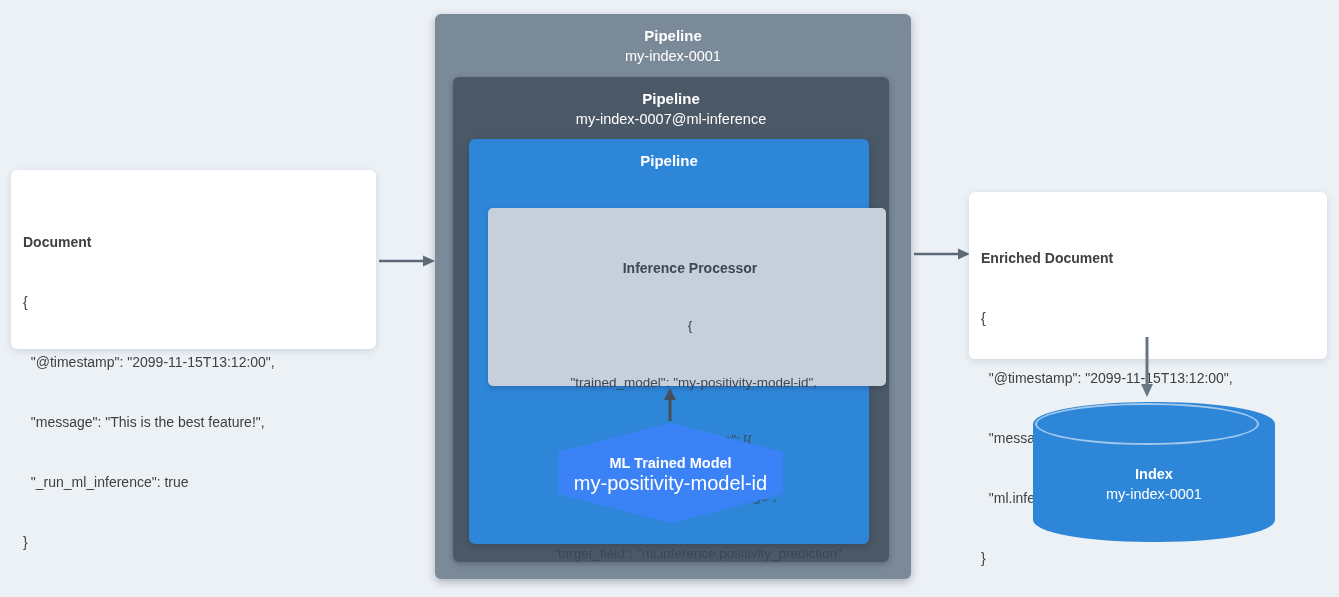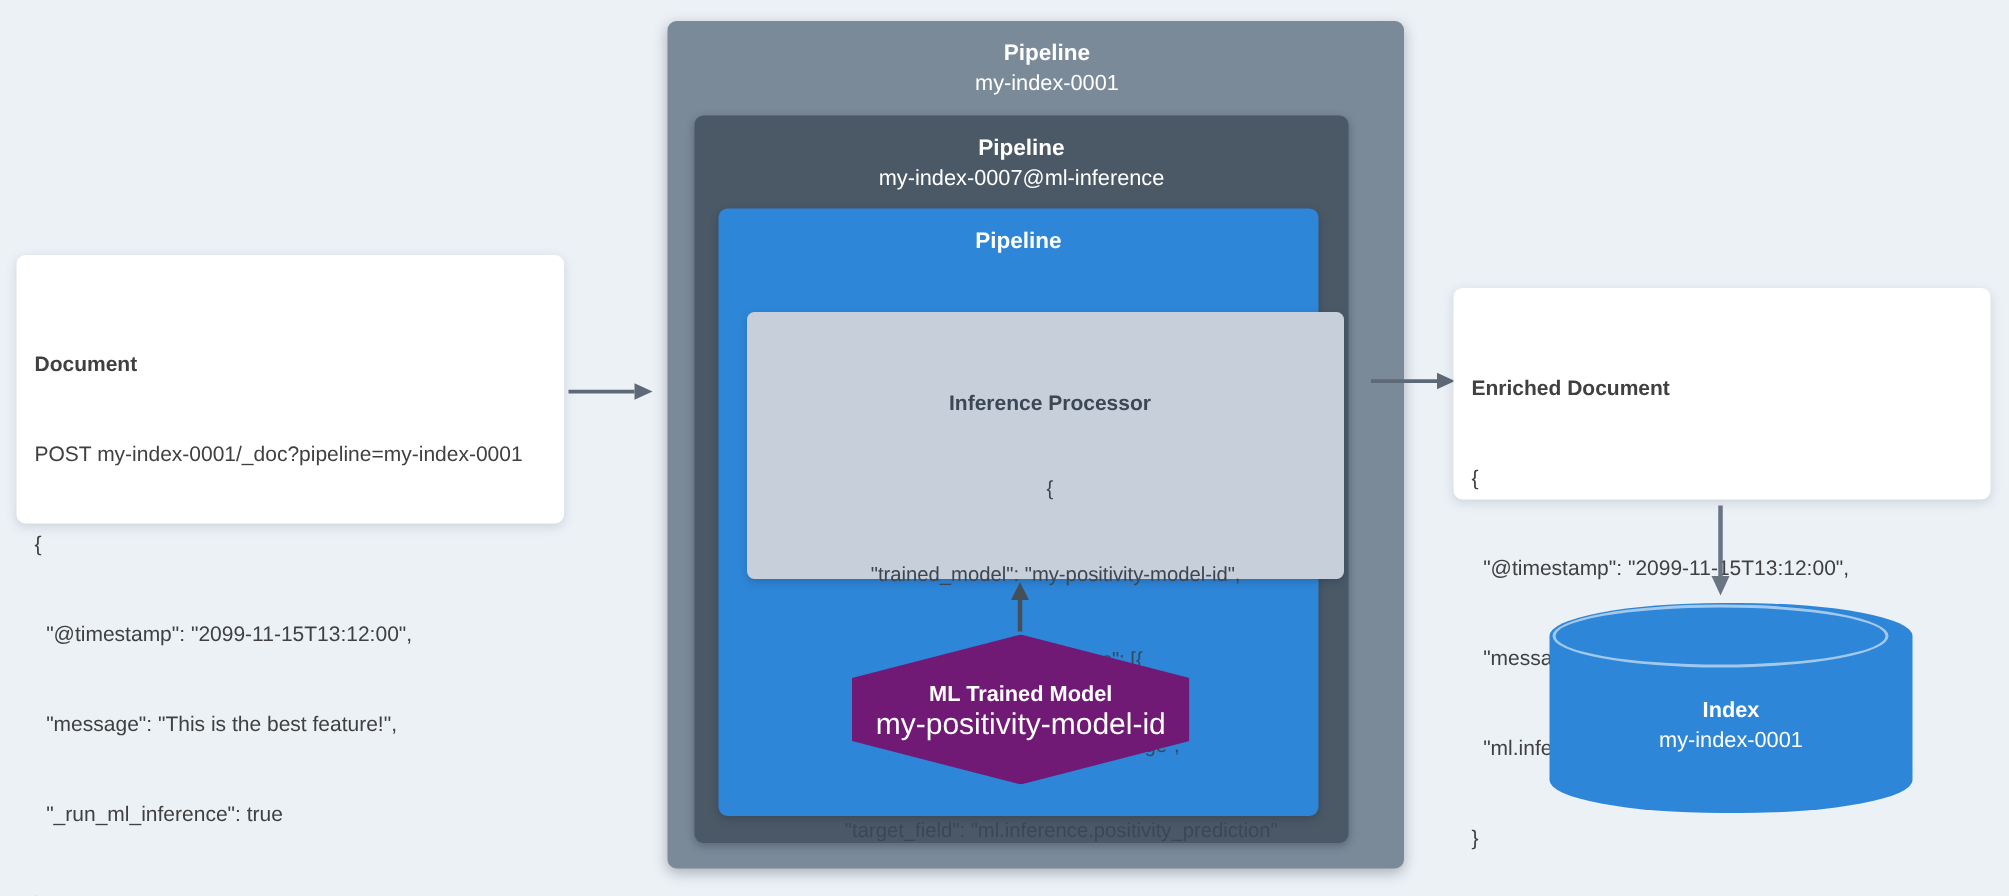--- a/index.html
+++ b/index.html
@@ -9,25 +9,25 @@
   }
   
   .card{
     position:absolute;background:#ffffff;border-radius:6px;
     box-shadow:0 2px 7px rgba(73,87,105,.18);
     color:#404040;font-size:14px;line-height:20px;white-space:pre;
     box-sizing:border-box;
   }
   .card-title{font-weight:bold;}
   .doc-card{left:11px;top:170px;width:365px;height:179px;padding:22px 10px 0 12px;}
-  .enriched-card{left:969px;top:192px;width:358px;height:141px;padding:16px 10px 0 12px;}
+  .enriched-card{left:969px;top:192px;width:358px;height:167px;padding:16px 10px 0 12px;}
   
   .outer-box{
-    position:absolute;left:445px;top:14px;width:476px;height:565px;
-    background:#7b8a99;border-radius:6px;box-shadow:0 3px 9px rgba(45,55,70,.35);padding-left:15px;
+    position:absolute;left:435px;top:14px;width:476px;height:565px;
+    background:#7b8a99;border-radius:6px;box-shadow:0 3px 9px rgba(45,55,70,.35);
   }
   .inner-box{
     position:absolute;left:18px;top:63px;width:436px;height:485px;
     background:#4b5967;border-radius:6px;box-shadow:0 2px 6px rgba(30,40,55,.35);
   }
   .blue-box{
     position:absolute;left:16px;top:62px;width:400px;height:405px;
     background:#2e86d8;border-radius:6px;box-shadow:0 2px 6px rgba(25,35,55,.3);
   }
   .box-head{padding-top:12px;text-align:center;color:#ffffff;line-height:20px;}
@@ -37,21 +37,21 @@
   .processor{
     position:absolute;left:19px;top:69px;width:398px;height:178px;
     background:#c7cfda;border-radius:5px;box-shadow:0 2px 5px rgba(20,40,70,.25);
     color:#3b4754;font-size:13.5px;line-height:19px;white-space:pre;
     padding:13px 8px 0 14px;box-sizing:border-box;text-align:center;
   }
   .processor .card-title{font-size:14px;}
   
   .hexagon{
     position:absolute;left:89px;top:284px;width:225px;height:100px;
-    background:#701a75;
+    background:#3b82f6;
     clip-path:polygon(50% 0,100% 29%,100% 71%,50% 100%,0 71%,0 29%);
     display:flex;flex-direction:column;align-items:center;justify-content:center;
     color:#ffffff;line-height:20px;text-align:center;
   }
   .hex-title{font-weight:bold;font-size:14.5px;}
   .hex-sub{font-size:20px;}
   
   .arrow{position:absolute;}
   .a-mid line{stroke:#5d6977;stroke-width:2.5;}
   .a-mid polygon{fill:#5d6977;}
@@ -79,21 +79,20 @@
   .cyl-title{font-weight:bold;font-size:14.5px;position:relative;}
   .cyl-sub{font-size:14.5px;position:relative;}
 </style>
 </head>
 <body>
 
 <div class="canvas">
 
   <div class="card doc-card">
     <div class="card-title">Document</div>
-    <div class="code-line">POST my-index-0001/_doc?pipeline=my-index-0001</div>
     <div class="code-line">{</div>
     <div class="code-line">  "@timestamp": "2099-11-15T13:12:00",</div>
     <div class="code-line">  "message": "This is the best feature!",</div>
     <div class="code-line">  "_run_ml_inference": true</div>
     <div class="code-line">}</div>
   </div>
 
   <svg class="arrow a-mid arrow-doc" width="58" height="18" viewBox="0 0 58 18">
     <line x1="1" y1="9" x2="45" y2="9"></line>
     <polygon points="45,3.5 57,9 45,14.5"></polygon>

